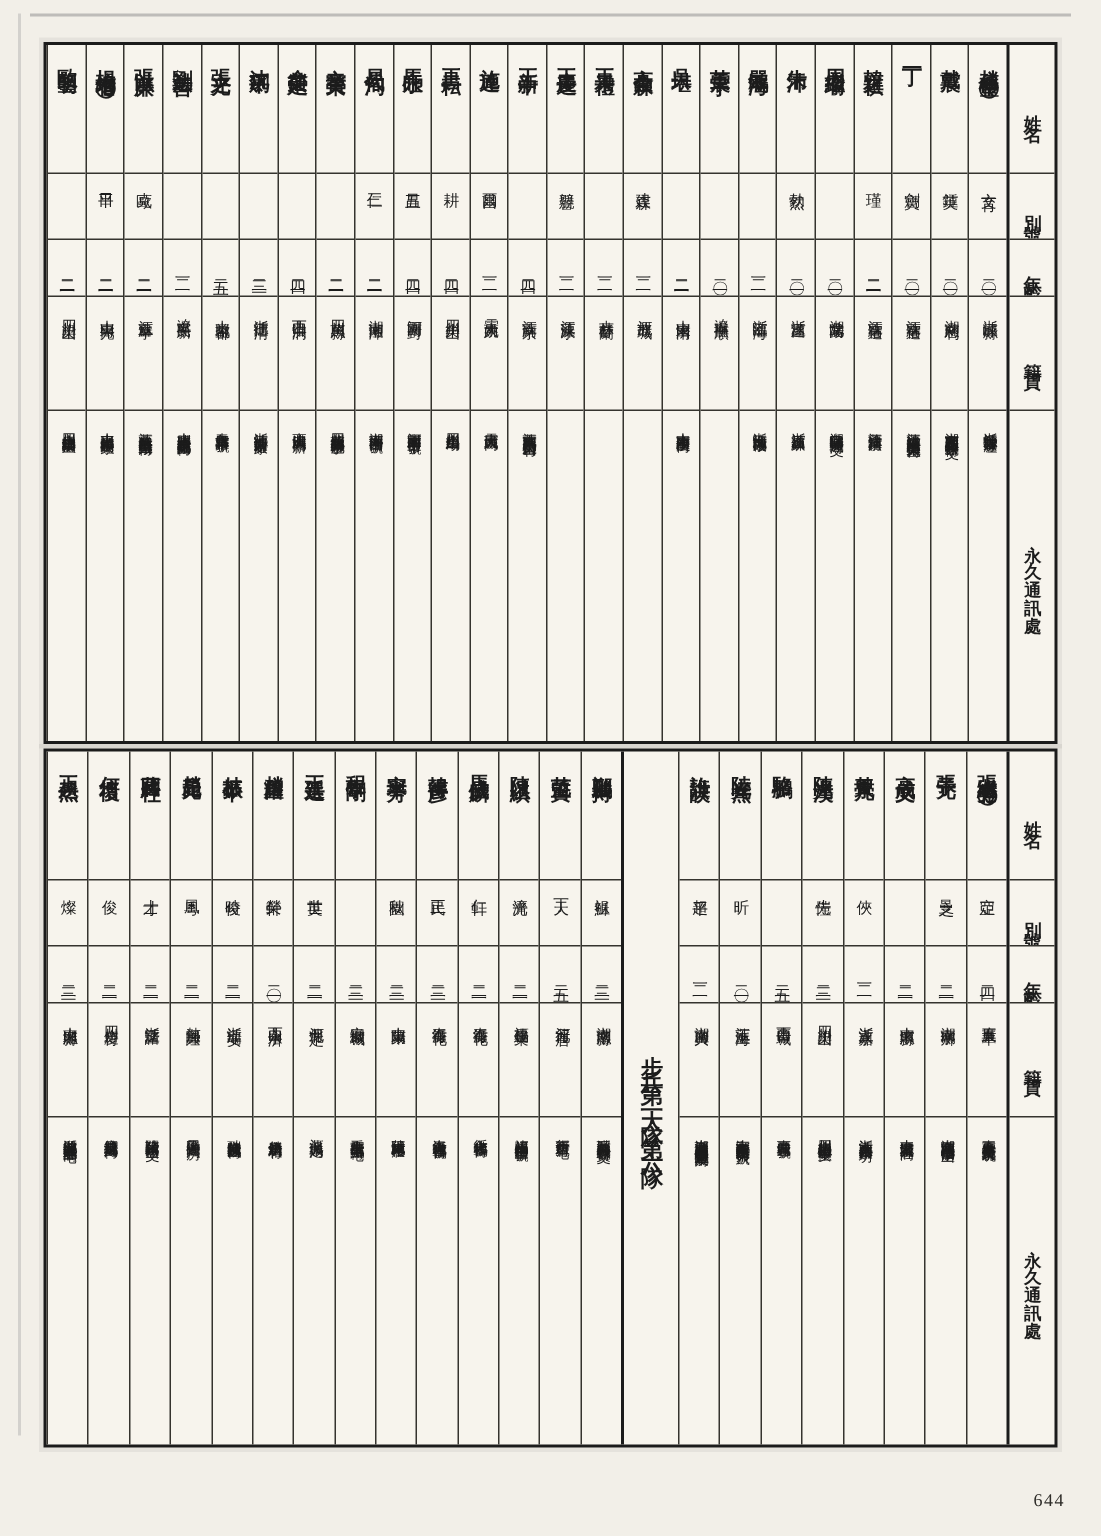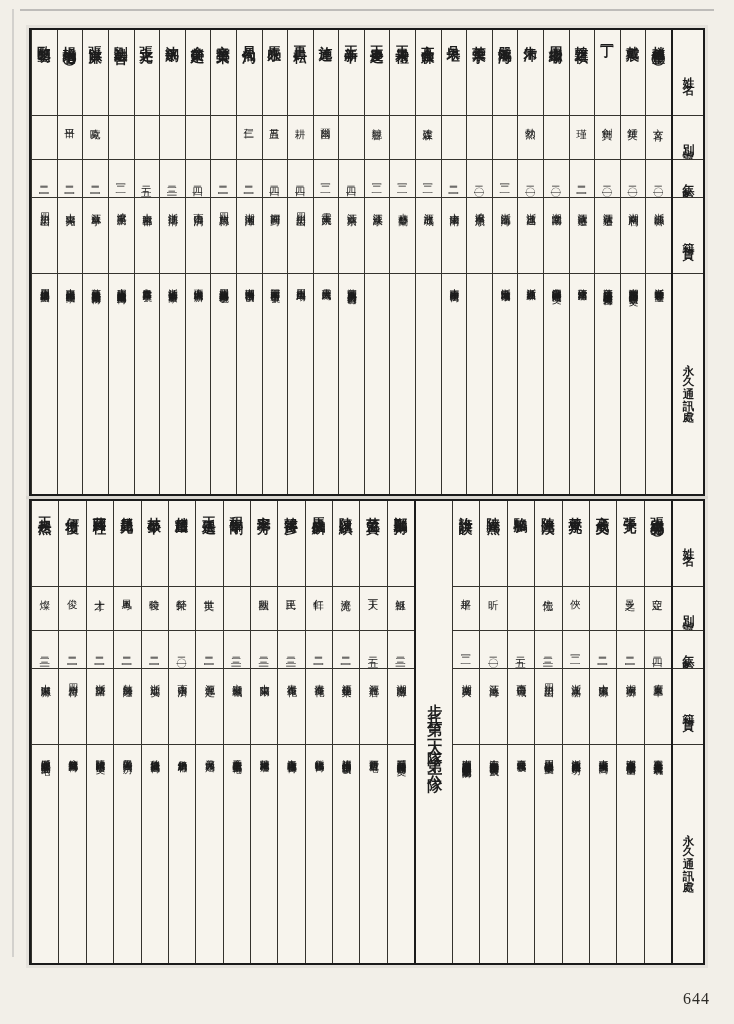--- a/index.html
+++ b/index.html
@@ -50,21 +50,21 @@
   .cell.origin{height:76px;font-size:10px;letter-spacing:1px;padding-top:7px;}
   .cell.addr{flex:1 1 auto;font-size:9.5px;letter-spacing:0.5px;padding-top:7px;border-bottom:none;}
   .hcell{justify-content:center;padding-top:0;font-weight:bold;}
   .hcell.name,.hcell.alias,.hcell.age,.hcell.origin{font-size:12px;letter-spacing:6px;}
   .hcell.addr{font-size:11.5px;letter-spacing:12px;justify-content:center;padding-top:0;}
   .unit-label{font-size:15px;font-weight:bold;letter-spacing:9px;}
   .vt{display:block;max-width:100%;}
   .page-number{
     position:absolute;right:24px;bottom:16px;
     font-family:"Liberation Serif", serif;
-    font-size:16px;color:#2e2c28;letter-spacing:1px;
+    font-size:12px;color:#2e2c28;letter-spacing:1px;
   }
 </style>
 </head>
 <body>
 
 <div class="page">
   <div class="scan-line-top"></div>
   <div class="scan-line-left"></div>
 
   <div class="sheet">

